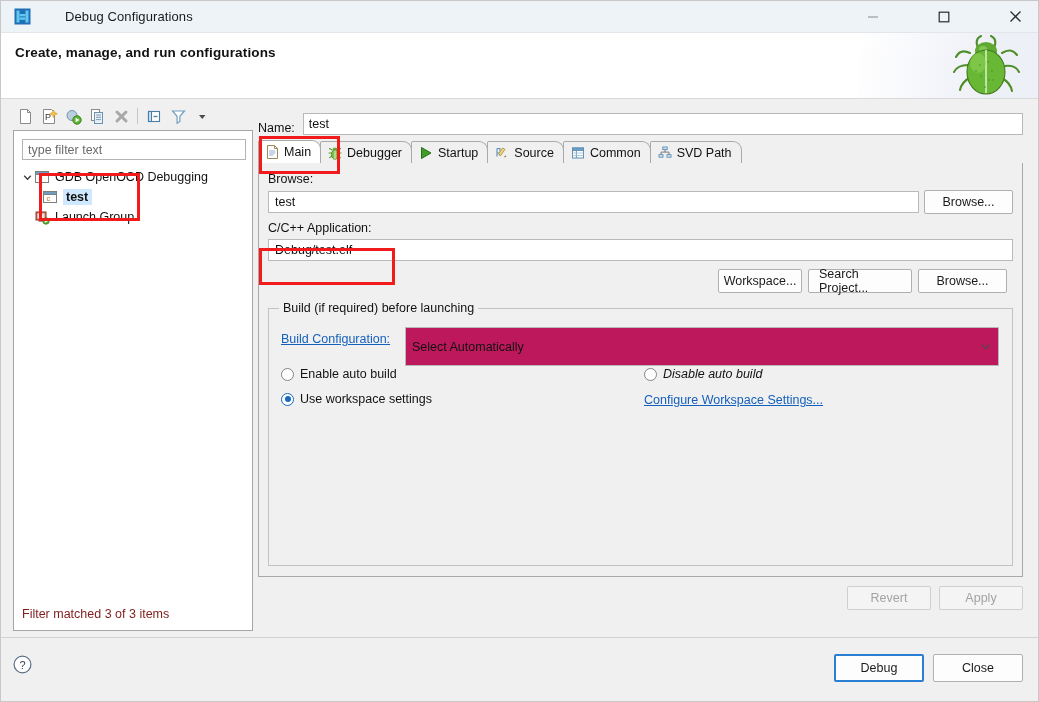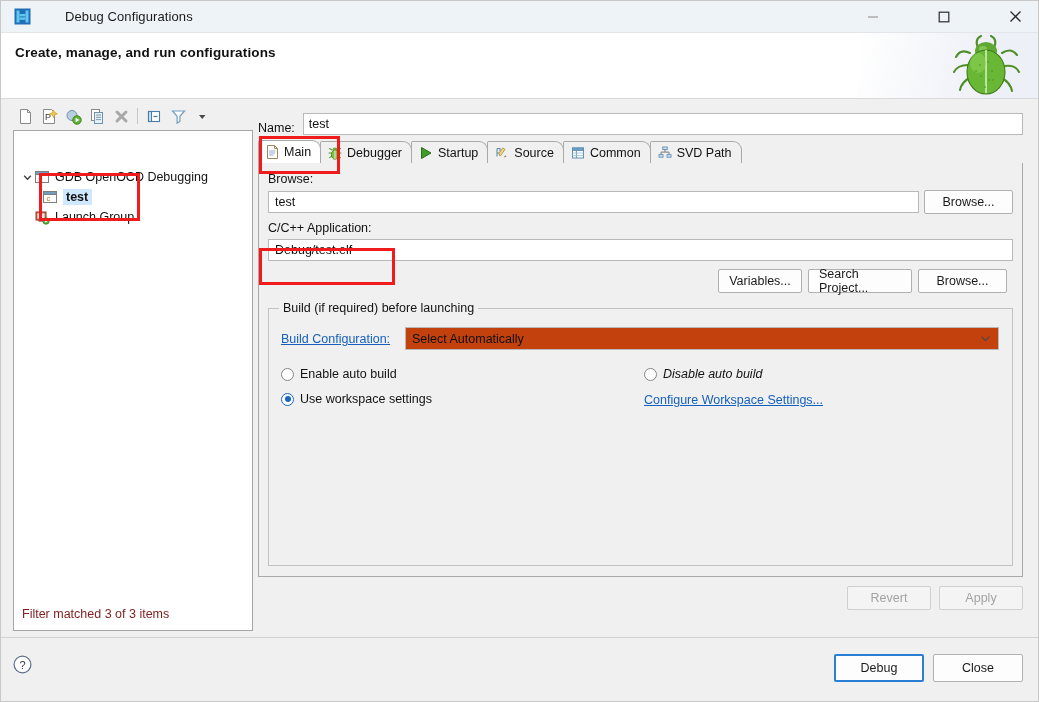--- a/index.html
+++ b/index.html
@@ -194,21 +194,21 @@
     position: absolute; left: 10px; top: -8px;
     background: #f0f0f0; padding: 0 4px;
     font-size: 12.5px; color: #121212;
   }
   .linklabel {
     color: #1560bd; text-decoration: underline;
     font-size: 12.5px;
   }
   .combo {
     position: absolute;
-    height: 23px; background: #c2410c;
+    height: 39px; background: #be185d;
     border: 1px solid #b9b9b9;
     display: flex; align-items: center;
     padding-left: 6px; font-size: 12.5px; color: #111;
   }
   .combo .caret {
     position: absolute; right: 7px; top: 0; bottom: 0;
     display: flex; align-items: center;
   }
 
   .radio-row { position: absolute; display: flex; align-items: center; font-size: 12.5px; color:#121212; }
@@ -380,20 +380,21 @@
         </svg>
       </span>
       <span class="tbtn">
         <svg width="13" height="13" viewBox="0 0 13 13">
             <path d="M3 5 L9.5 5 L6.25 9 z" fill="#4a4a4a"></path>
           </svg>
       </span>
     </div>
 
     <div class="lp-box">
+      <div class="filterbox">type filter text</div>
 
       <div class="tree">
 
         <div class="trow">
           <span class="twist">
             <svg width="9" height="9" viewBox="0 0 9 9">
                 <path d="M1.2 2.8 L4.5 6.2 L7.8 2.8" fill="none" stroke="#3b3b3b" stroke-width="1.3"></path>
               </svg>
           </span>
           <span class="ticon">
@@ -537,21 +538,21 @@
       <span class="field-label" style="left:9px; top:9px;">Browse:</span>
 
       <span class="textinput" style="left:9px; top:28px; width:651px;">test</span>
 
       <span class="btn" style="position:absolute; left:665px; top:27px; width:89px;">Browse...</span>
 
       <span class="field-label" style="left:9px; top:58px;">C/C++ Application:</span>
 
       <span class="textinput" style="left:9px; top:76px; width:745px;">Debug/test.elf</span>
 
-      <span class="btn" style="position:absolute; left:459px; top:106px; width:84px;">Variables...</span>
+      <span class="btn" style="position:absolute; left:459px; top:106px; width:84px;">Workspace...</span>
       <span class="btn" style="position:absolute; left:549px; top:106px; width:104px;">Search Project...</span>
       <span class="btn" style="position:absolute; left:659px; top:106px; width:89px;">Browse...</span>
 
       <div class="groupbox" style="top:145px; height:258px;padding-left:33px;">
         <span class="group-legend">Build (if required) before launching</span>
 
         <span class="linklabel" style="position:absolute; left:12px; top:23px;">Build Configuration:</span>
 
         <span class="combo" style="left:136px; top:18px; width:594px;">
           <span>Select Automatically</span>

